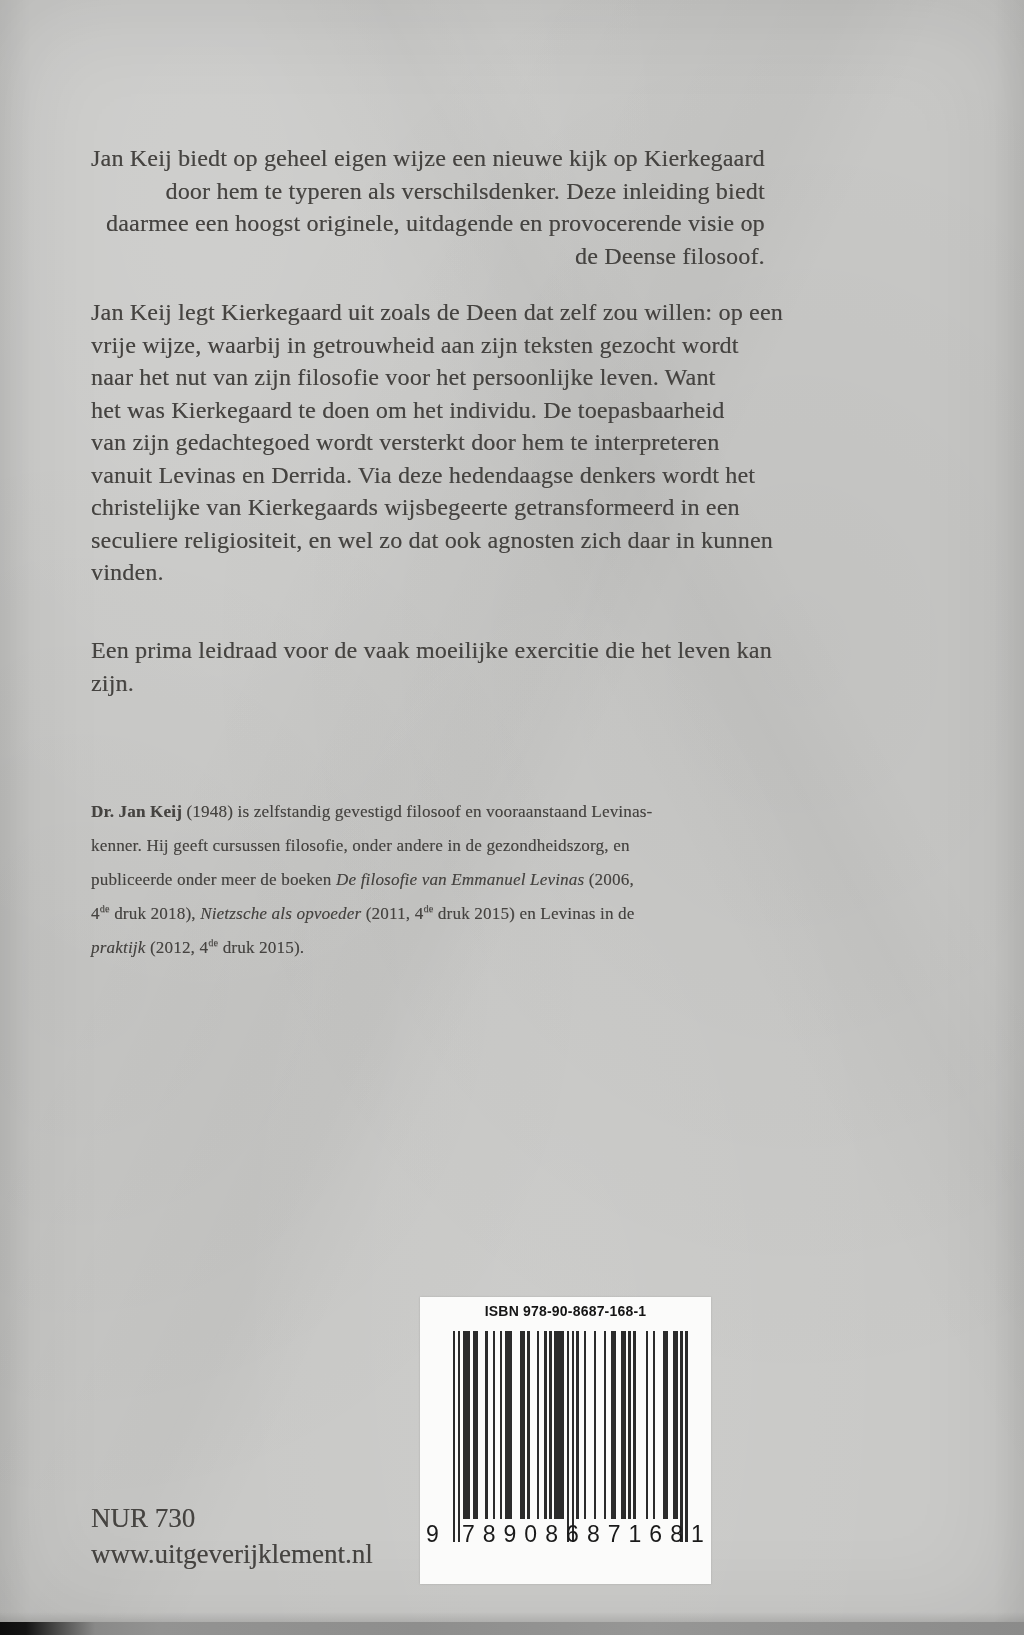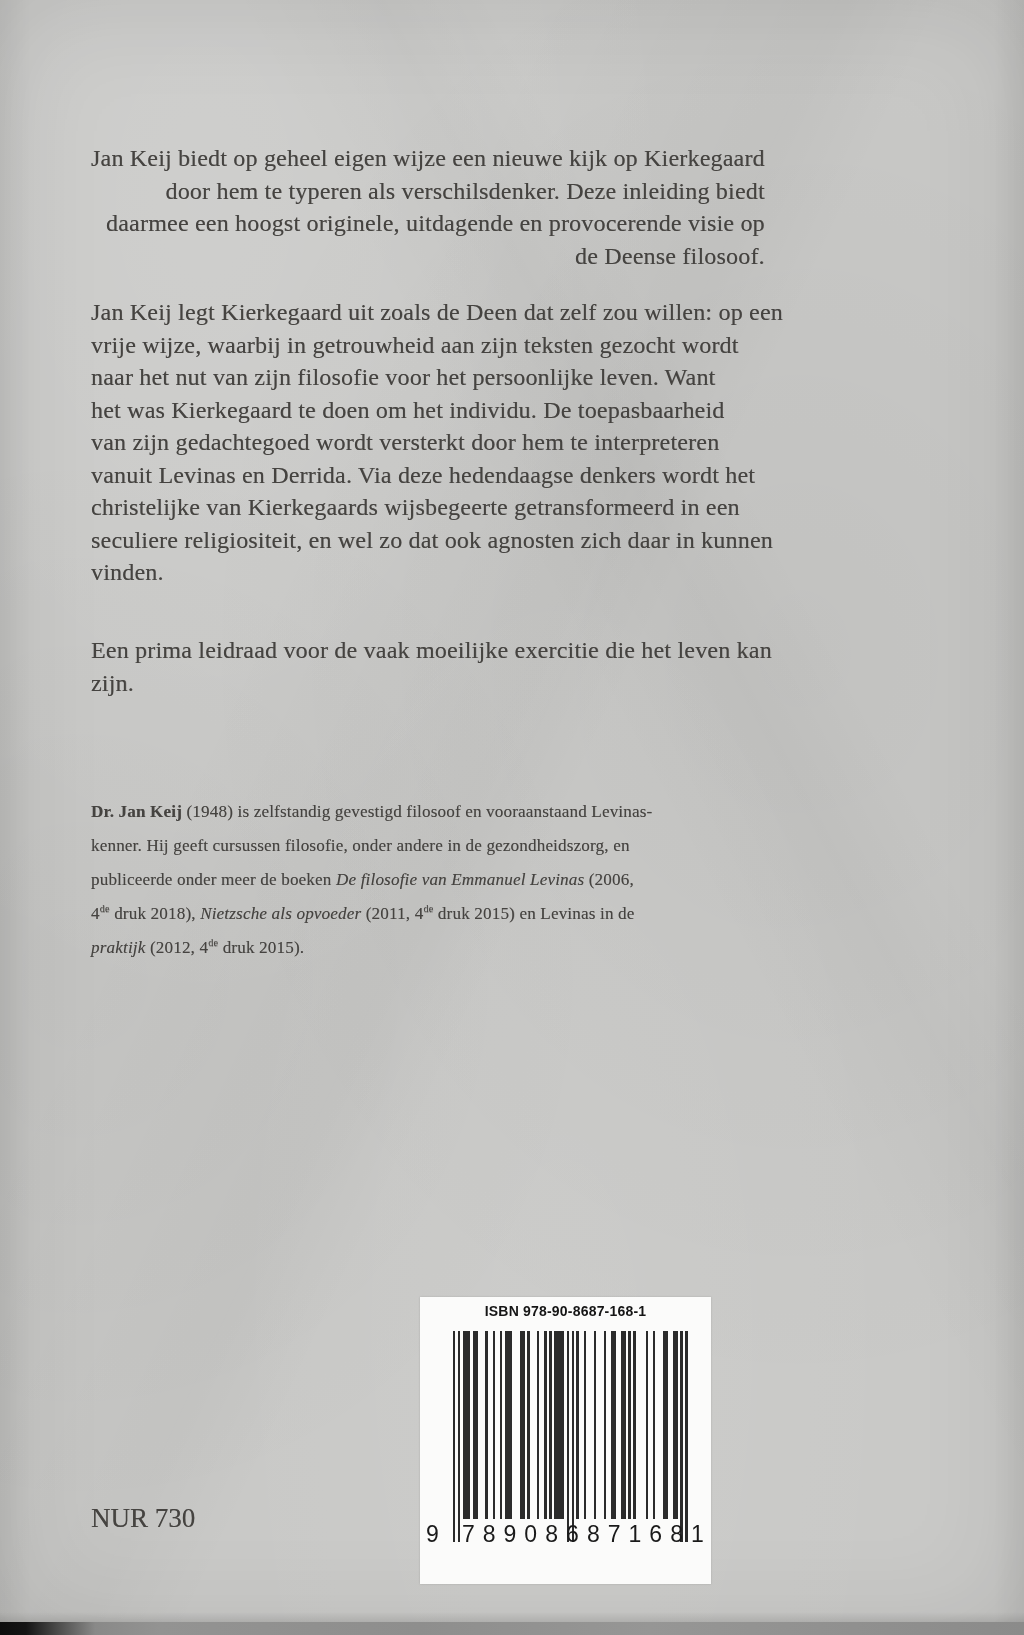--- a/index.html
+++ b/index.html
@@ -116,20 +116,21 @@
   <div id="bio">
       <div><span style="font-weight: bold;">Dr. Jan Keij</span><span> (1948) is zelfstandig gevestigd filosoof en vooraanstaand Levinas-</span></div>
       <div><span>kenner. Hij geeft cursussen filosofie, onder andere in de gezondheidszorg, en</span></div>
       <div><span>publiceerde onder meer de boeken </span><span style="font-style: italic;">De filosofie van Emmanuel Levinas</span><span> (2006,</span></div>
       <div><span>4</span><sup>de</sup><span> druk 2018), </span><span style="font-style: italic;">Nietzsche als opvoeder</span><span> (2011, 4</span><sup>de</sup><span> druk 2015) en </span><span style="">Levinas in de</span></div>
       <div><span style="font-style: italic;">praktijk</span><span> (2012, 4</span><sup>de</sup><span> druk 2015).</span></div>
     </div>
 
   <div id="imprint">
     <div>NUR 730</div>
+    <div>www.uitgeverijklement.nl</div>
   </div>
 
   <div id="barcode-box">
     <div id="isbn-text">ISBN 978-90-8687-168-1</div>
     <div id="bars">
         <div class="module on guard"></div>
         <div class="module guard"></div>
         <div class="module on guard"></div>
         <div class="module"></div>
         <div class="module on"></div>

